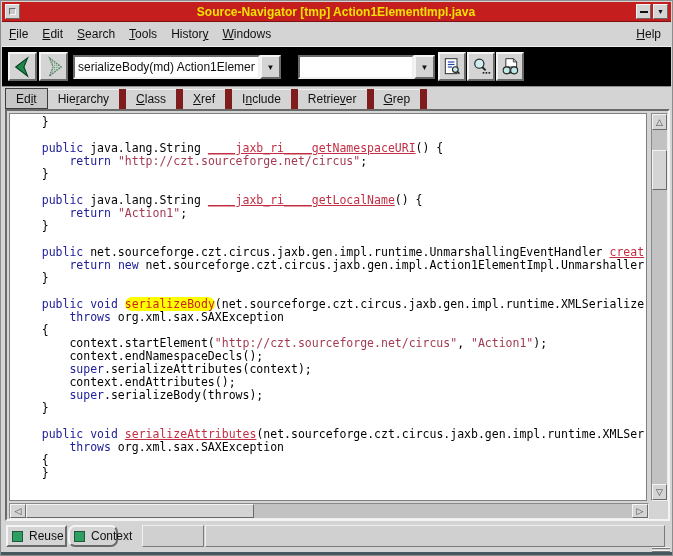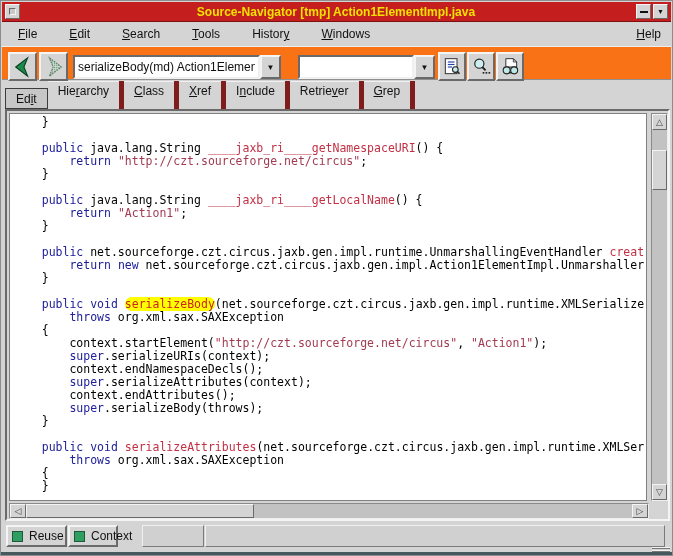--- a/index.html
+++ b/index.html
@@ -20,27 +20,27 @@
   .win-menu-btn { margin-left:3px; }
   .win-menu-btn .inner-sq { width:7px; height:7px; background:#c8c8c8;
             border:1px solid; border-color:#6a6a6a #f4f4f4 #f4f4f4 #6a6a6a; }
   .min-btn { margin-right:2px; }
   .min-bar { width:8px; height:2px; background:#111; }
   .max-btn { margin-right:3px; font-size:7px; color:#111; line-height:1; }
 
   
   .menubar { position:absolute; left:1px; top:21px; right:1px; height:24px;
              display:flex; align-items:center; background:#d4d4d4; }
-  .menu-item { padding:3px 16px; color:#111; white-space:nowrap; }
+  .menu-item { padding:3px 7px; color:#111; white-space:nowrap; }
   .menu-help { margin-left:auto; padding:3px 10px; }
   u { text-decoration:underline; }
 
   
-  .toolbar { position:absolute; left:1px; top:45px; right:1px; height:34px;
-             background:#f97316; border-top:1px solid #efefef;
+  .toolbar { position:absolute; left:1px; top:45px; right:1px; height:41px;
+             background:#000000; border-top:1px solid #efefef;
              border-bottom:1px solid #8f8f8f; }
   .tool-btn { position:absolute; background:#d4d4d4; border:2px solid;
               border-color:#f4f4f4 #6a6a6a #6a6a6a #f4f4f4;
               display:flex; align-items:center; justify-content:center; }
   .nav-back { left:6px; top:5px; width:29px; height:29px; }
   .nav-fwd  { left:37px; top:5px; width:29px; height:29px; }
   .combo-entry { position:absolute; top:8px; height:24px; background:#fff;
                  border:2px solid; border-color:#6a6a6a #f0f0f0 #f0f0f0 #6a6a6a;
                  font-family:"Liberation Sans", sans-serif; font-size:12px;
                  padding:0 3px; color:#111; }
@@ -48,37 +48,37 @@
   .combo2 { left:296px; width:116px; }
   .combo-arrow { top:8px; width:21px; height:24px; font-size:8px; color:#111; }
   .combo1-arrow { left:258px; }
   .combo2-arrow { left:412px; }
   .icon-btn { top:5px; width:28px; height:29px; }
   .icon-btn1 { left:436px; } .icon-btn2 { left:465px; } .icon-btn3 { left:494px; }
 
   
   .tabbar { position:absolute; left:1px; top:86px; right:1px; height:22px;
             display:flex; align-items:flex-end; background:#d4d4d4; padding-left:3px; }
-  .tab { height:28px; padding:3px 10px 2px 10px; white-space:nowrap; color:#111;
-         border-right:5px solid #7f1d1d; box-shadow:inset 0 1px 0 #f0f0f0; }
+  .tab { height:20px; padding:3px 10px 2px 10px; white-space:nowrap; color:#111;
+         border-right:7px solid #7f1d1d; box-shadow:inset 0 1px 0 #f0f0f0; }
   .tab.active { background:#c7c7c7; border:1px solid #3c3c3c; height:21px;
                 box-shadow:none; }
 
   
   .editor-outer { position:absolute; left:4px; top:108px; width:665px; height:412px;
                   border:2px solid; border-color:#6a6a6a #f4f4f4 #f4f4f4 #6a6a6a;
                   background:#d4d4d4; }
   .code-view { position:absolute; left:2px; top:2px; width:638px; height:388px;
                background:#ffffff; border:1px solid #808080; overflow:hidden;
                padding:2px 0 0 4px; }
   .code-line { font-family:"DejaVu Sans Mono", monospace; font-size:11.5px;
                line-height:13px; white-space:pre; color:#000; }
   .tok-kw { color:#20209a; }
   .tok-st { color:#a23b52; }
-  .tok-mn { color:#c22f44; }
+  .tok-mn { color:#c22f44;text-decoration:underline; }
   .tok-pl { color:#000000; }
   .tok-hl { color:#cc2222; background:#ffff00;border-radius:7px; }
 
   .vscroll { position:absolute; left:644px; top:2px; width:17px; height:388px;
              background:#c2c2c2; border:1px solid; border-color:#8a8a8a #eee #eee #8a8a8a; }
   .hscroll { position:absolute; left:2px; top:392px; width:640px; height:16px;
              background:#c2c2c2; border:1px solid; border-color:#8a8a8a #eee #eee #8a8a8a; }
   .scroll-arrow { position:absolute; background:#d4d4d4; border:1px solid;
                   border-color:#f4f4f4 #6a6a6a #6a6a6a #f4f4f4; color:#444;
                   display:flex; align-items:center; justify-content:center;
@@ -96,21 +96,21 @@
   .scroll-corner { position:absolute; left:644px; top:392px; width:17px; height:16px;
                    background:#d4d4d4; }
 
   
   .statusbar { position:absolute; left:1px; top:522px; right:1px; height:26px;
                background:#d4d4d4; }
   .toggle-btn { position:absolute; top:2px; height:22px; background:#d4d4d4;
                 border:2px solid; border-color:#f4f4f4 #6a6a6a #6a6a6a #f4f4f4;
                 display:flex; align-items:center; padding:0 0 0 4px; color:#111; }
   .toggle-reuse { left:4px; width:61px; }
-  .toggle-context { left:66px; width:50px; }
+  .toggle-context { left:66px; width:50px;border-radius:7px; }
   .indicator { width:11px; height:11px; margin-right:6px; flex:none;
                border:1px solid #1c5a38; }
   .status-panel { position:absolute; top:2px; height:22px; background:#d0d0d0;
                   border:1px solid; border-color:#f0f0f0 #7a7a7a #7a7a7a #f0f0f0; }
   .panel1 { left:140px; width:62px; }
   .panel2 { left:203px; right:6px; }
 
   .resize-grip { position:absolute; right:2px; top:546px; width:18px; height:8px; }
   .resize-grip .gl { height:2px; margin-bottom:1px;
                      border-top:1px solid #f2f2f2; border-bottom:1px solid #777; }
@@ -229,21 +229,20 @@
           <div class="code-line"><span class="tok-pl">    }</span></div>
           <div class="code-line">&nbsp;</div>
           <div class="code-line"><span class="tok-pl">    </span><span class="tok-kw">public</span><span class="tok-pl"> net.sourceforge.czt.circus.jaxb.gen.impl.runtime.UnmarshallingEventHandler </span><span class="tok-mn">creat</span></div>
           <div class="code-line"><span class="tok-pl">        </span><span class="tok-kw">return</span><span class="tok-pl"> </span><span class="tok-kw">new</span><span class="tok-pl"> net.sourceforge.czt.circus.jaxb.gen.impl.Action1ElementImpl.Unmarshaller</span></div>
           <div class="code-line"><span class="tok-pl">    }</span></div>
           <div class="code-line">&nbsp;</div>
           <div class="code-line"><span class="tok-pl">    </span><span class="tok-kw">public</span><span class="tok-pl"> </span><span class="tok-kw">void</span><span class="tok-pl"> </span><span class="tok-hl">serializeBody</span><span class="tok-pl">(net.sourceforge.czt.circus.jaxb.gen.impl.runtime.XMLSerialize</span></div>
           <div class="code-line"><span class="tok-pl">        </span><span class="tok-kw">throws</span><span class="tok-pl"> org.xml.sax.SAXException</span></div>
           <div class="code-line"><span class="tok-pl">    {</span></div>
           <div class="code-line"><span class="tok-pl">        context.startElement(</span><span class="tok-st">"http://czt.sourceforge.net/circus"</span><span class="tok-pl">, </span><span class="tok-st">"Action1"</span><span class="tok-pl">);</span></div>
-          <div class="code-line"><span class="tok-pl">        </span><span class="tok-kw">super</span><span class="tok-pl">.serializeURIs(context);</span></div>
           <div class="code-line"><span class="tok-pl">        context.endNamespaceDecls();</span></div>
           <div class="code-line"><span class="tok-pl">        </span><span class="tok-kw">super</span><span class="tok-pl">.serializeAttributes(context);</span></div>
           <div class="code-line"><span class="tok-pl">        context.endAttributes();</span></div>
           <div class="code-line"><span class="tok-pl">        </span><span class="tok-kw">super</span><span class="tok-pl">.serializeBody(throws);</span></div>
           <div class="code-line"><span class="tok-pl">    }</span></div>
           <div class="code-line">&nbsp;</div>
           <div class="code-line"><span class="tok-pl">    </span><span class="tok-kw">public</span><span class="tok-pl"> </span><span class="tok-kw">void</span><span class="tok-pl"> </span><span class="tok-mn">serializeAttributes</span><span class="tok-pl">(net.sourceforge.czt.circus.jaxb.gen.impl.runtime.XMLSer</span></div>
           <div class="code-line"><span class="tok-pl">        </span><span class="tok-kw">throws</span><span class="tok-pl"> org.xml.sax.SAXException</span></div>
           <div class="code-line"><span class="tok-pl">    {</span></div>
           <div class="code-line"><span class="tok-pl">    }</span></div>

